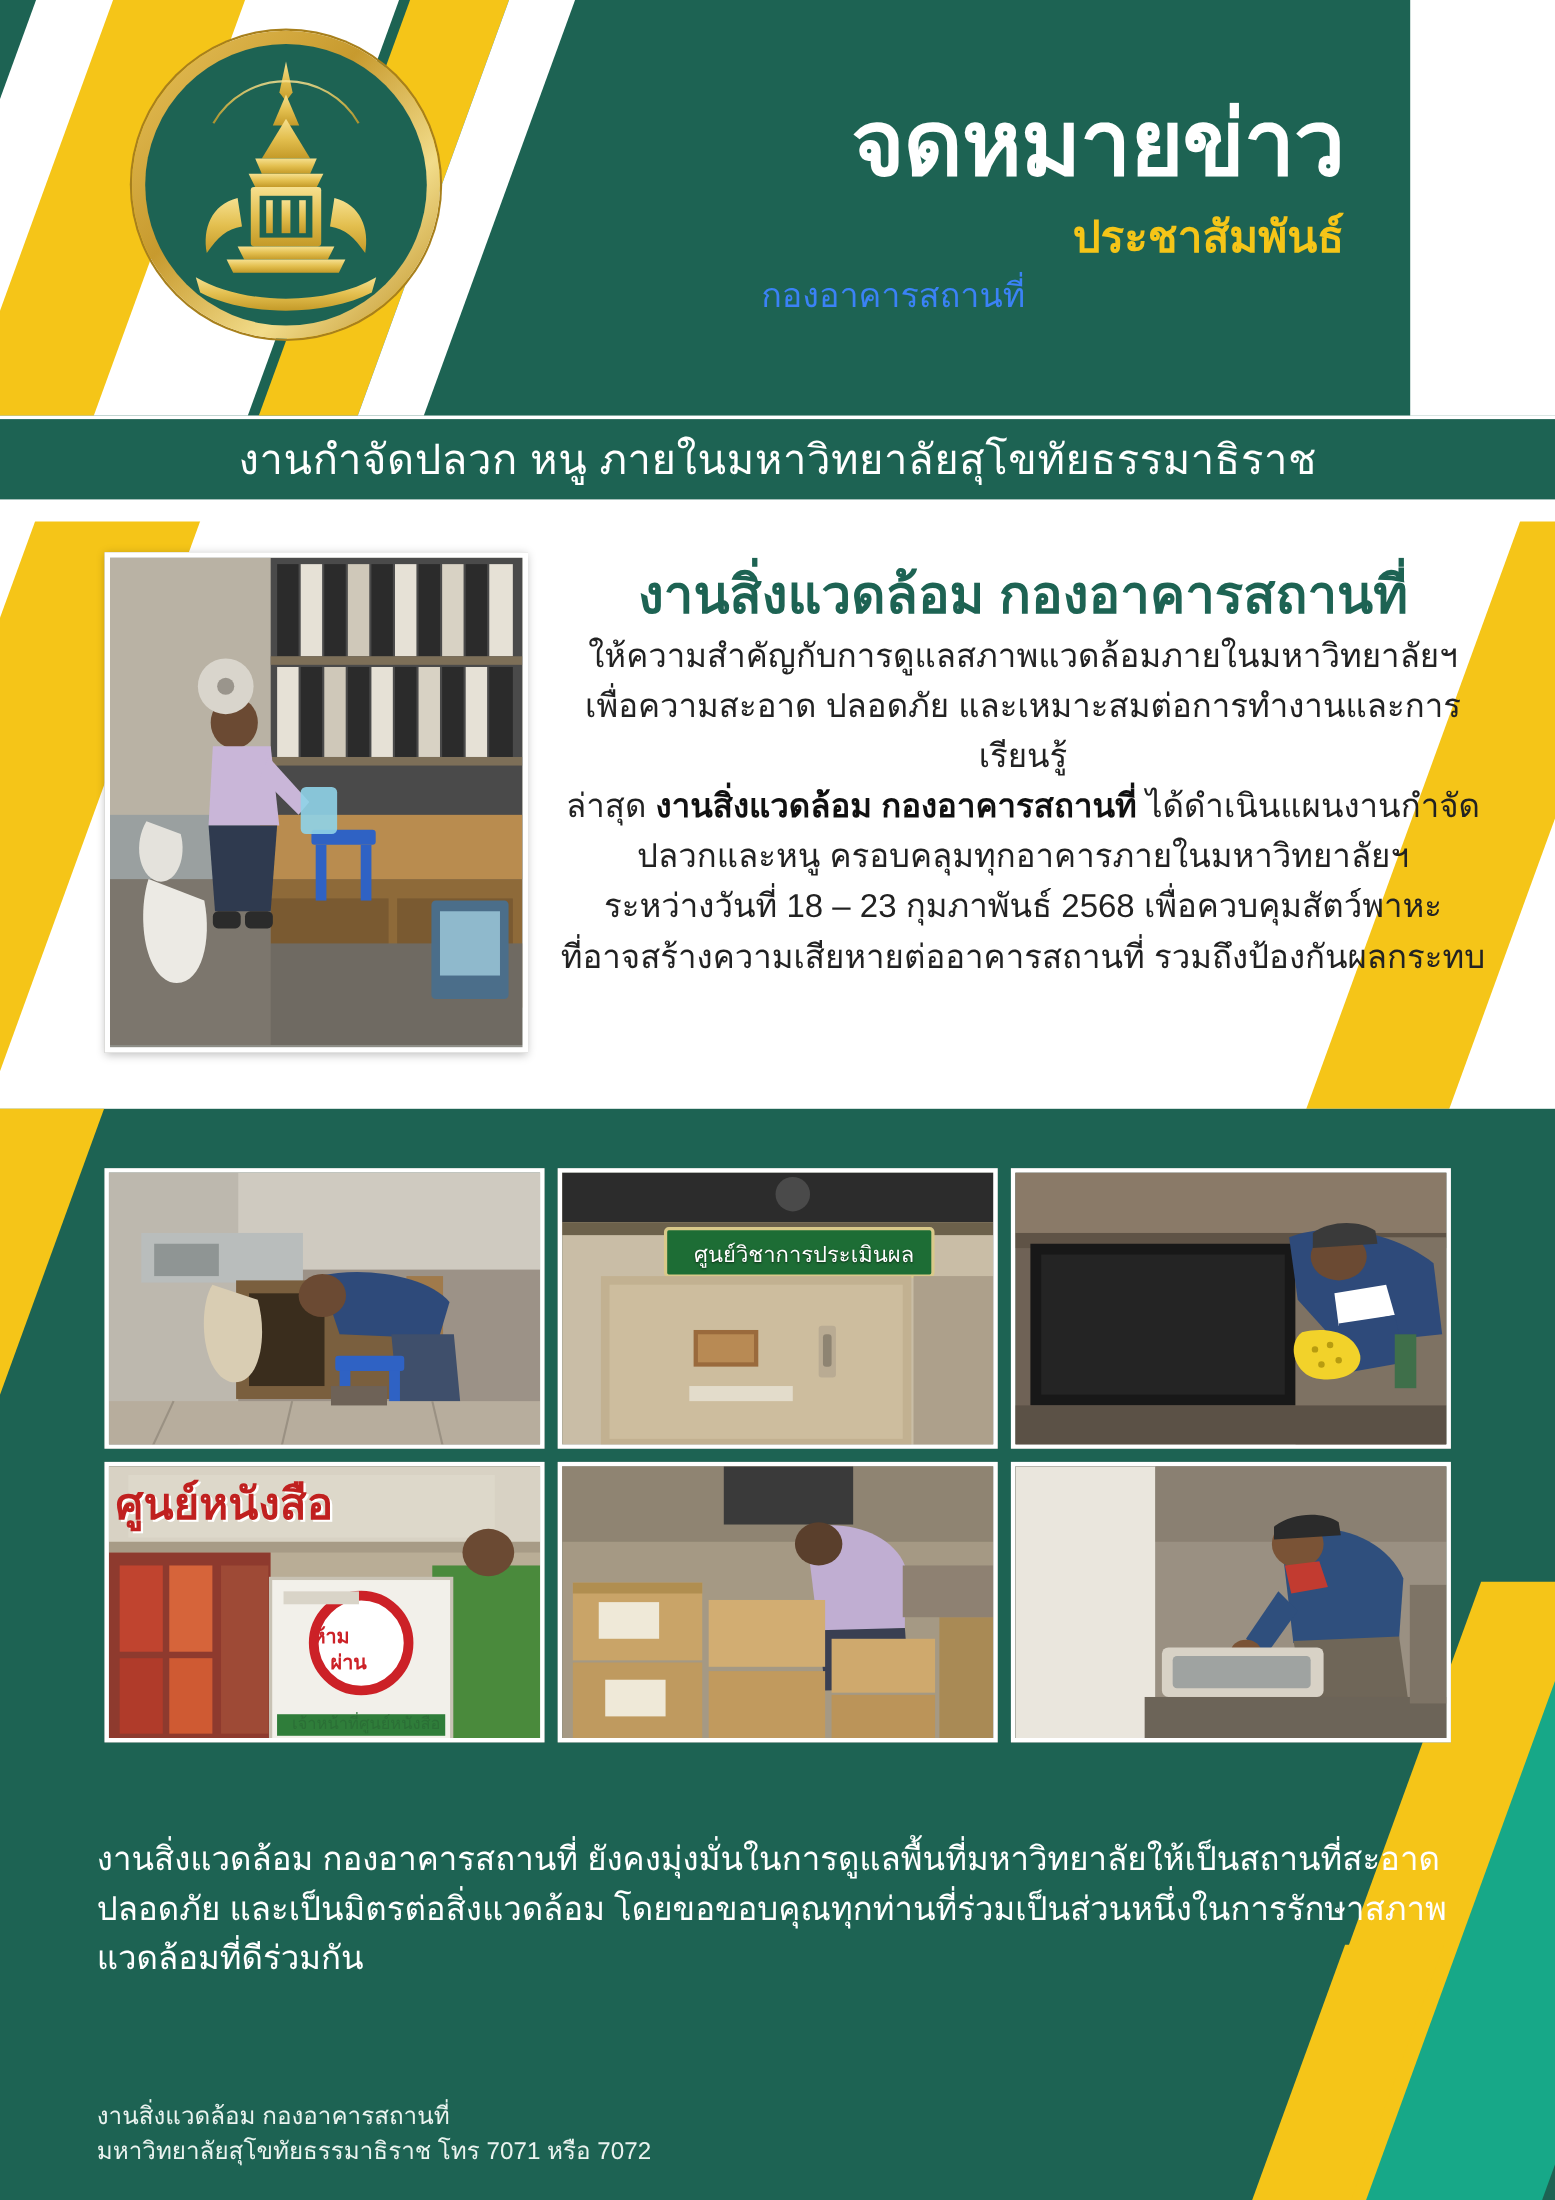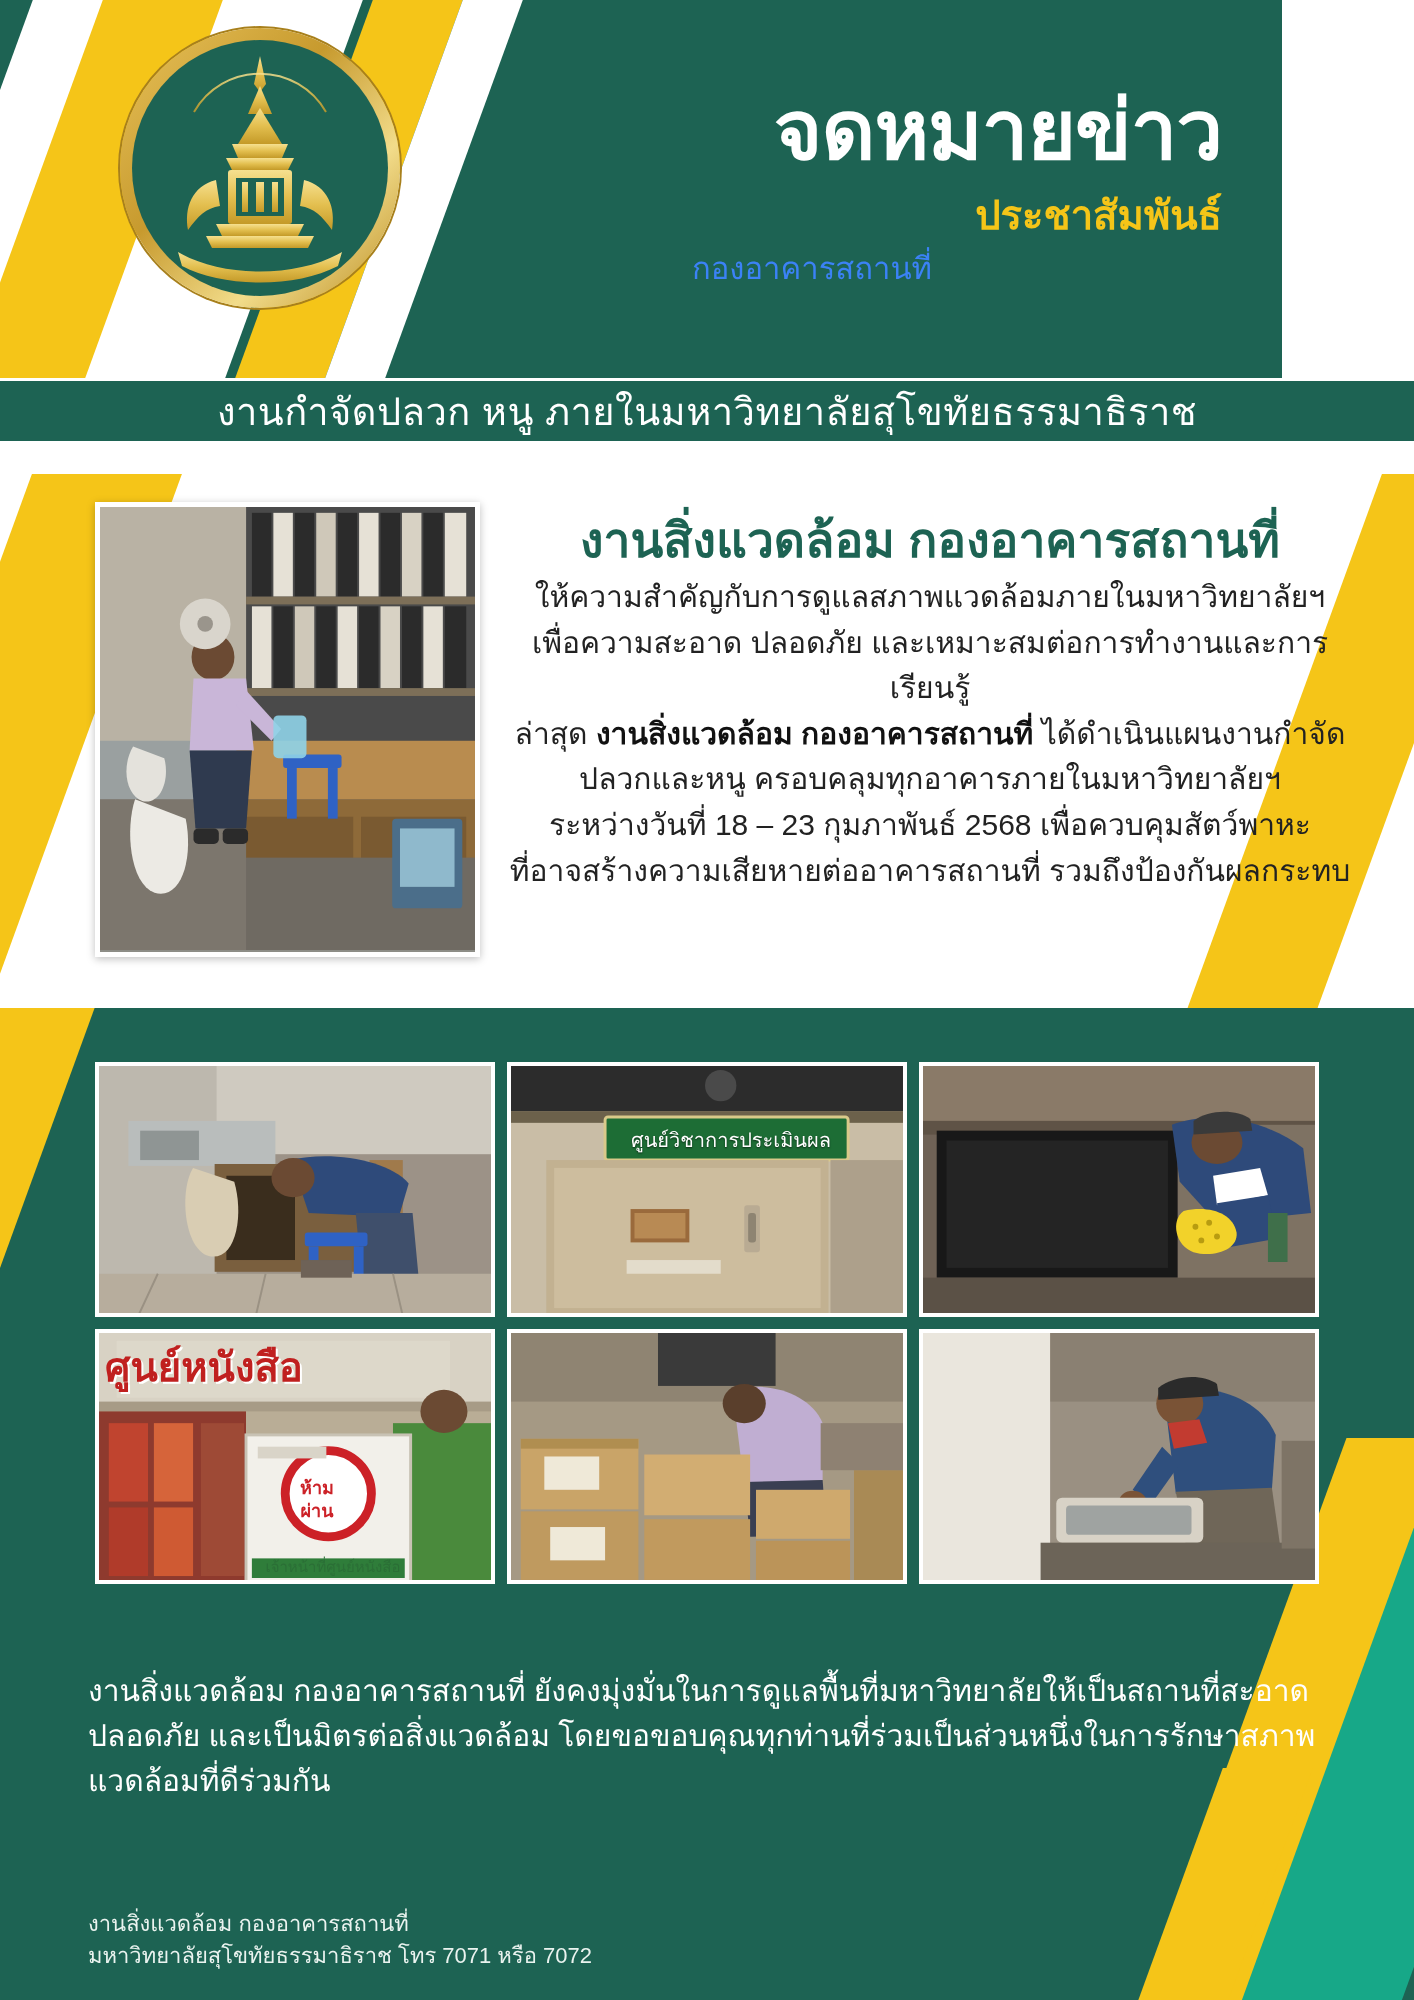--- a/index.html
+++ b/index.html
@@ -107,21 +107,21 @@
     width: 820px;
     text-align: center;
     color: #3b82f6;
     font-size: 31px;
   }
 
   
   .topic-bar {
     position: absolute;
     left: 0; top: 378px;
-    width: 1414px; height: 63px;
+    width: 1414px; height: 76px;
     background: #1d6353;
     border-top: 3px solid #ffffff;
     display: flex;
     align-items: center;
     justify-content: center;
   }
   .topic-text {
     color: #ffffff;
     font-size: 38px;
     letter-spacing: 0.5px;
@@ -501,21 +501,21 @@
 
           <rect x="300" y="92" width="100" height="163" fill="#4a8a3c"></rect>
           <ellipse cx="352" cy="80" rx="24" ry="22" fill="#6b4a33"></ellipse>
 
           <rect x="150" y="104" width="168" height="151" fill="#f2f0ea" stroke="#c8c2b4" stroke-width="3"></rect>
           <circle cx="234" cy="164" r="44" fill="#ffffff" stroke="#cc2127" stroke-width="9"></circle>
           <rect x="162" y="116" width="70" height="12" fill="#d9d4c8"></rect>
           <rect x="156" y="230" width="156" height="20" fill="#2f7d3a"></rect>
         </svg>
         <div style="position:absolute; left:6px; top:2px; width:340px; color:#c0201f; font-size:40px; font-weight:bold; text-shadow:2px 2px 0 #ffffff;">ศูนย์หนังสือ</div>
-        <div style="position:absolute; left:185px; top:140px; width:66px; text-align:center; color:#cc2127; font-size:18px; font-weight:bold;">ห้าม</div>
+        <div style="position:absolute; left:185px; top:140px; width:66px; color:#cc2127; font-size:18px; font-weight:bold;">ห้าม</div>
         <div style="position:absolute; left:185px; top:163px; width:66px; text-align:center; color:#cc2127; font-size:18px; font-weight:bold;">ผ่าน</div>
         <div style="position:absolute; left:150px; top:222px; width:168px; text-align:center; color:#2b6f36; font-size:15px;">เจ้าหน้าที่ศูนย์หนังสือ</div>
       </div>
 
       <div class="gcell">
         <svg class="ph-fill" viewBox="0 0 400 255" preserveAspectRatio="none">
           <rect width="400" height="255" fill="#a59984"></rect>
           <rect x="0" y="0" width="400" height="70" fill="#8f8472"></rect>
           <rect x="150" y="0" width="120" height="54" fill="#3a3a3a"></rect>
 

